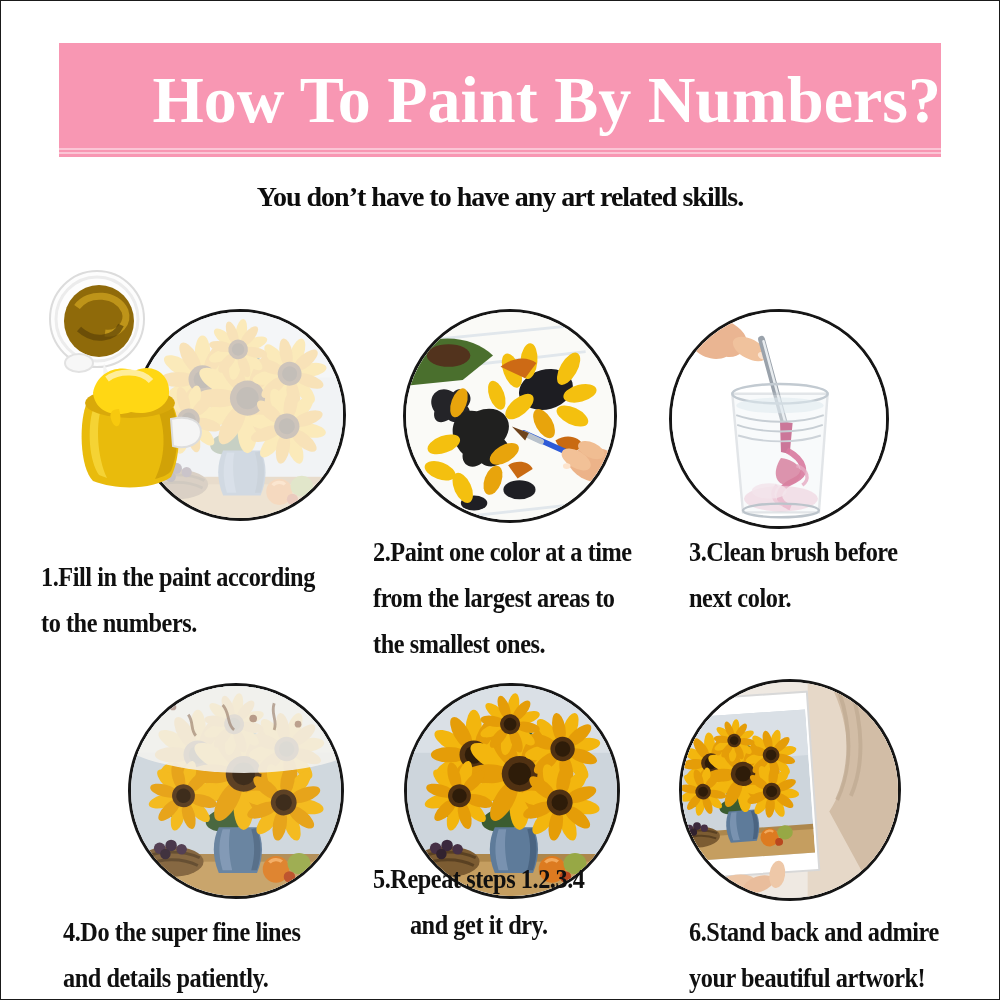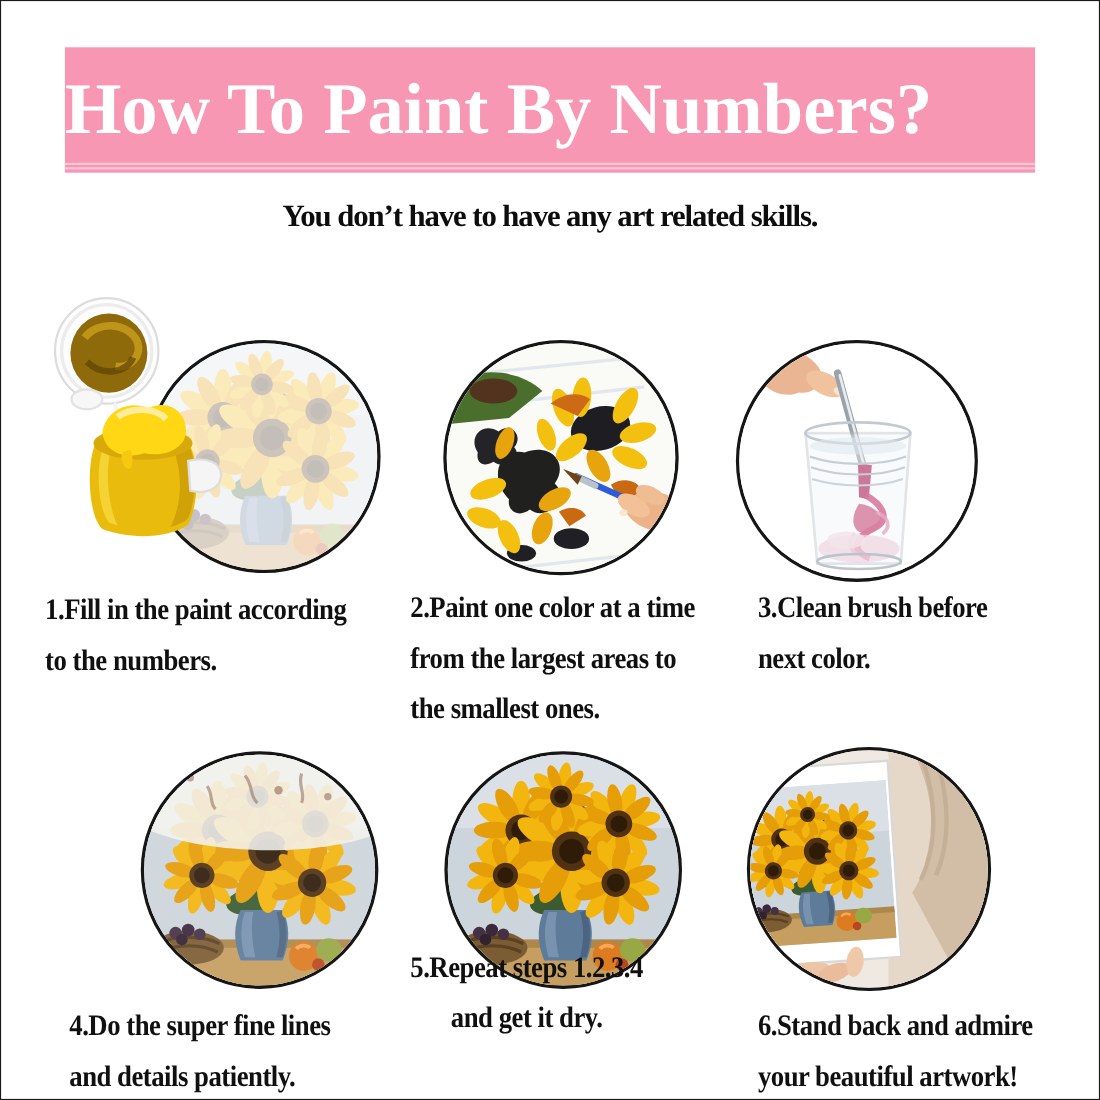--- a/index.html
+++ b/index.html
@@ -3,21 +3,21 @@
 <meta charset="utf-8">
 <style>
   html,body{margin:0;padding:0;background:#fff;}
   .page{
     position:relative;width:998px;height:998px;background:#ffffff;
     border:1px solid #1a1a1a;overflow:hidden;
     font-family:"Liberation Serif", serif;color:#111;
   }
   .banner{
     position:absolute;left:58px;top:42px;width:882px;height:114px;
-    background:#f897b3;display:flex;align-items:center;justify-content:flex-start;
+    background:#f897b3;display:flex;align-items:center;justify-content:flex-end;
   }
   .banner:after{
     content:"";position:absolute;left:0;right:0;bottom:7px;height:2px;
     background:#fbc6d6;box-shadow:0 4px 0 #fbc6d6;
   }
   .banner-title{
     font-size:66px;font-weight:bold;color:#ffffff;letter-spacing:0px;white-space:nowrap;
   }
   .intro-line{
     position:absolute;left:0;width:100%;text-align:center;
@@ -35,21 +35,21 @@
   #circle-3{left:668px;top:308px;width:220px;height:220px;}
   #circle-4{left:127px;top:682px;width:216px;height:216px;}
   #circle-5{left:403px;top:682px;width:216px;height:216px;}
   #circle-6{left:678px;top:678px;width:222px;height:222px;}
   .pots{position:absolute;left:48px;top:266px;width:190px;height:240px;z-index:5;}
   .caption{position:absolute;z-index:6;}
   .cap-line{
     font-size:27px;font-weight:bold;line-height:46px;white-space:nowrap;
     letter-spacing:-0.5px;transform:scaleX(.9);transform-origin:0 50%;color:#101010;
   }
-  #cap-1{left:40px;top:530px;}
+  #cap-1{left:40px;top:553px;}
   #cap-2{left:372px;top:528px;}
   #cap-3{left:688px;top:528px;font-family:Liberation Serif, serif;}
   #cap-4{left:40px;top:908px;margin-left:22px;}
   #cap-5{left:372px;top:855px;text-align:center;}
   #cap-6{left:688px;top:908px;}
 </style>
 </head>
 <body>
 
 <svg style="position:absolute;width:0;height:0;overflow:hidden" aria-hidden="true">

